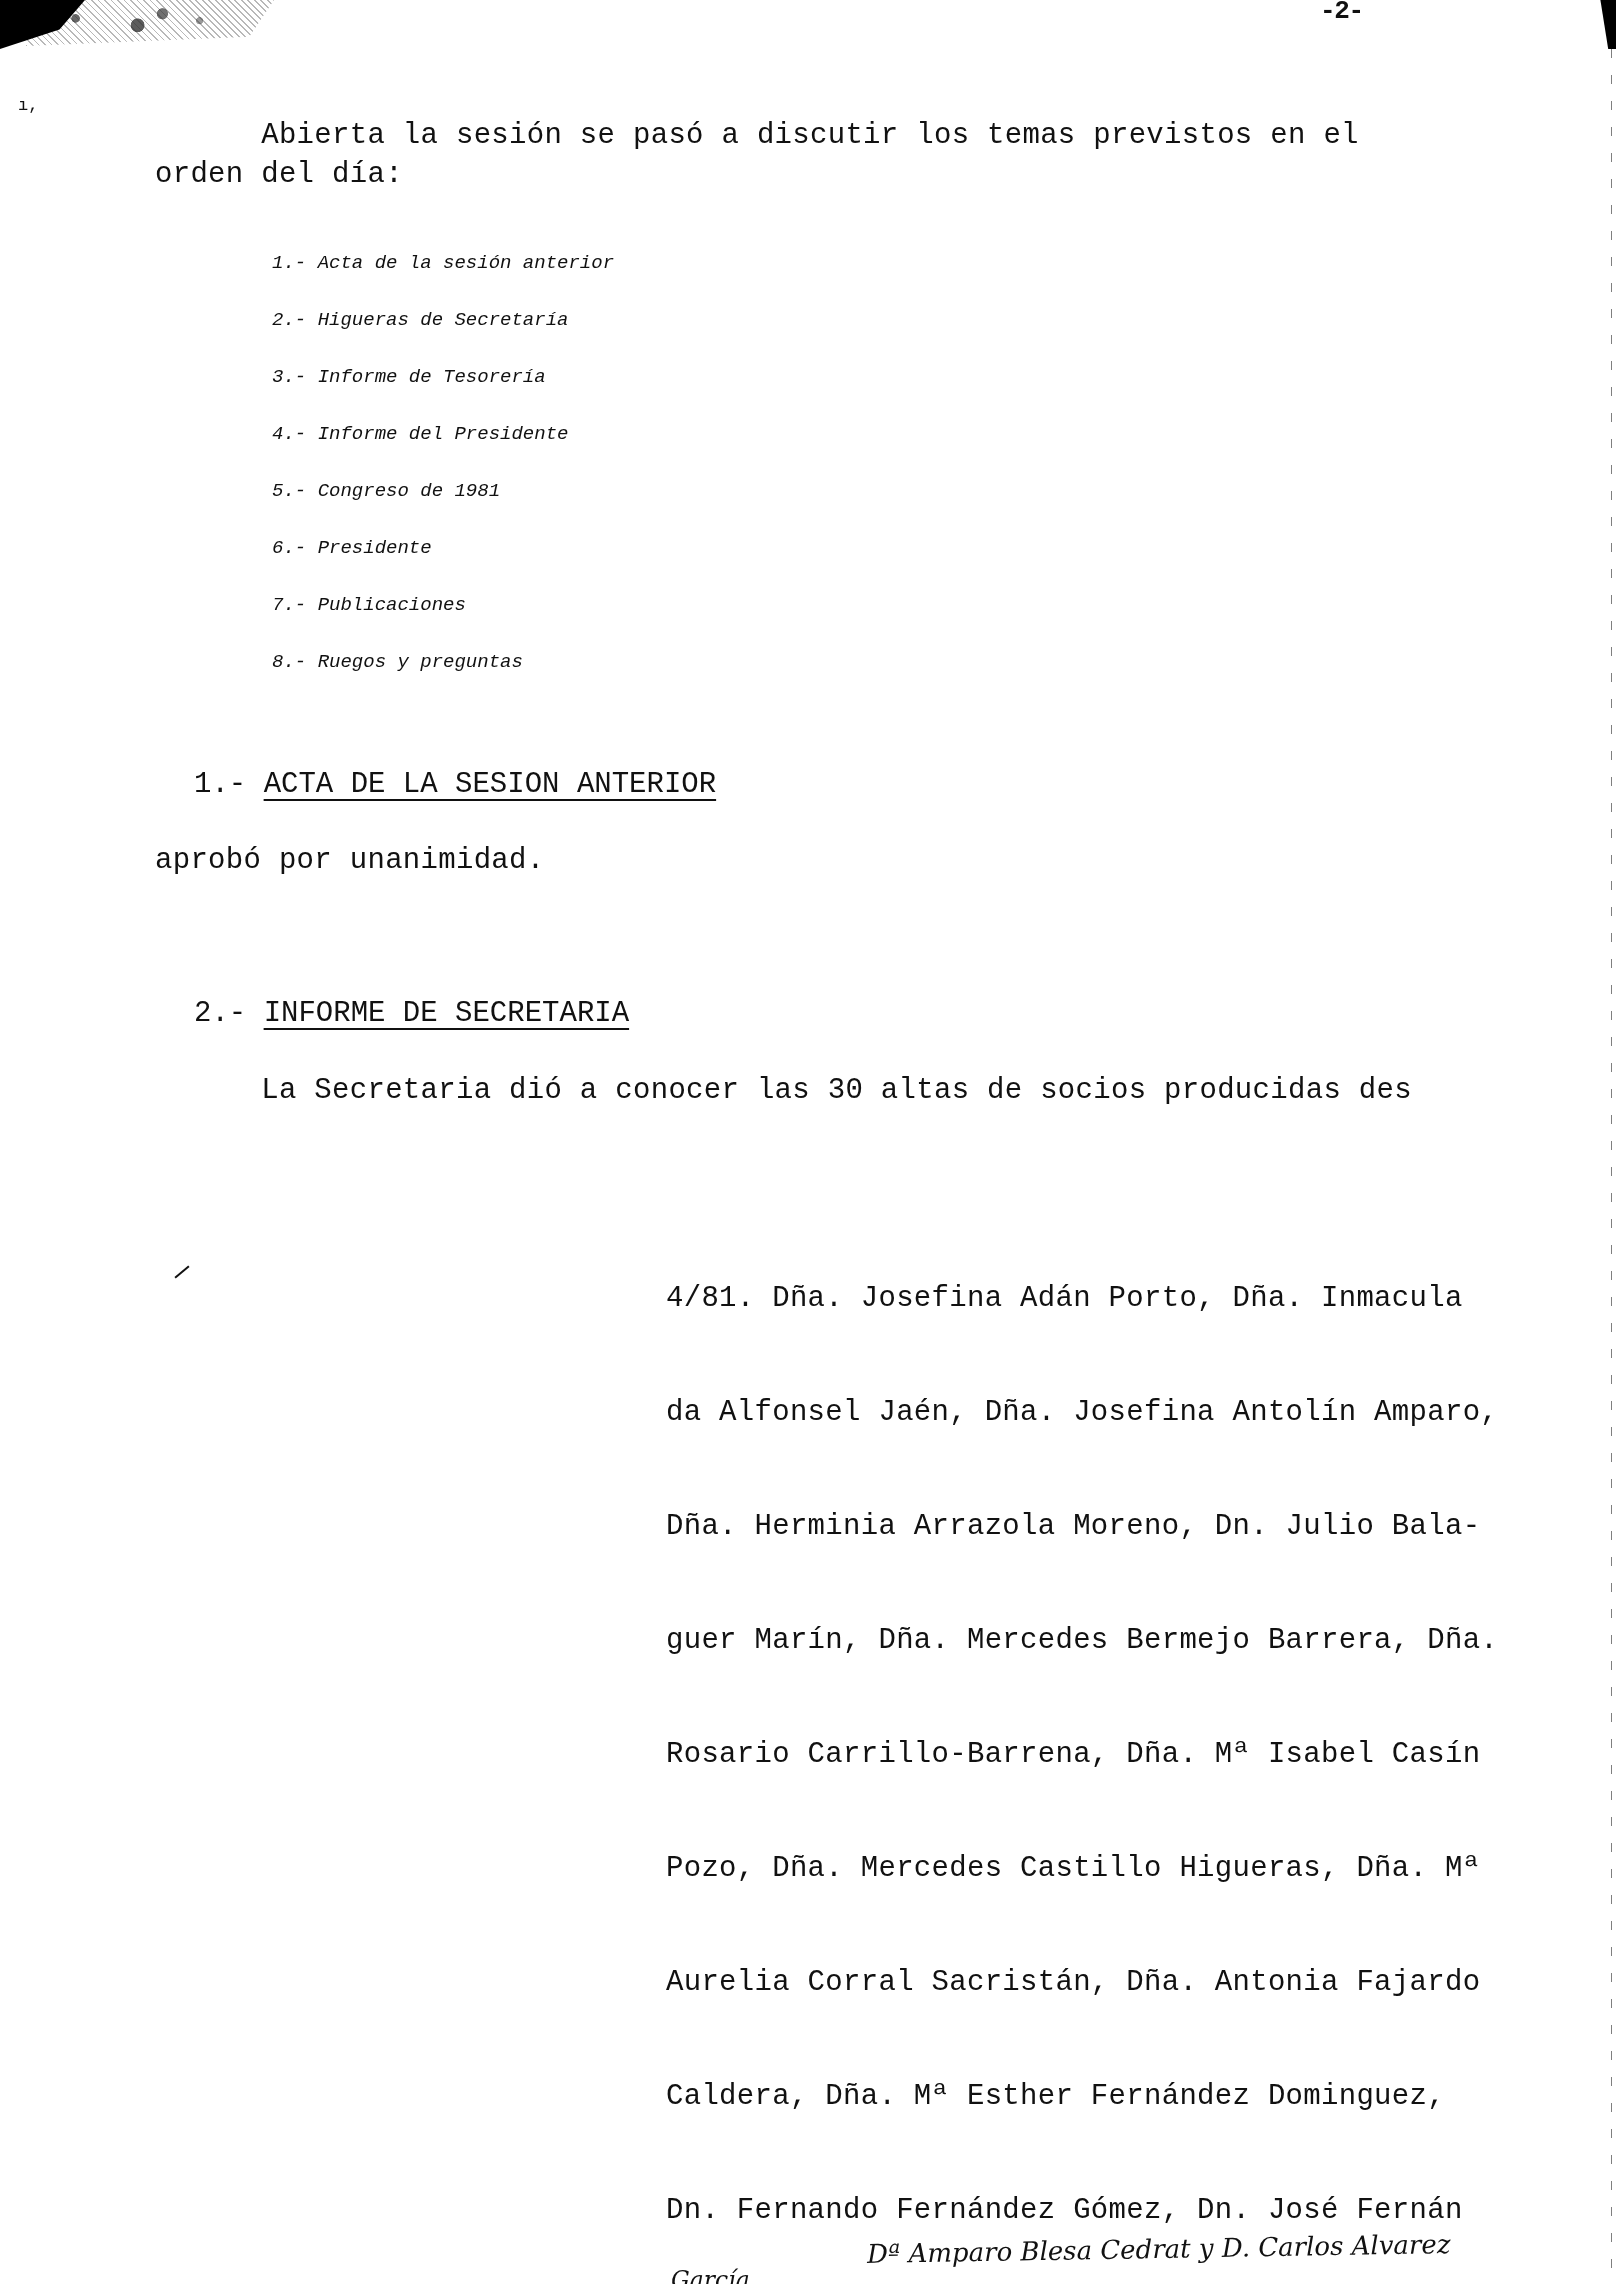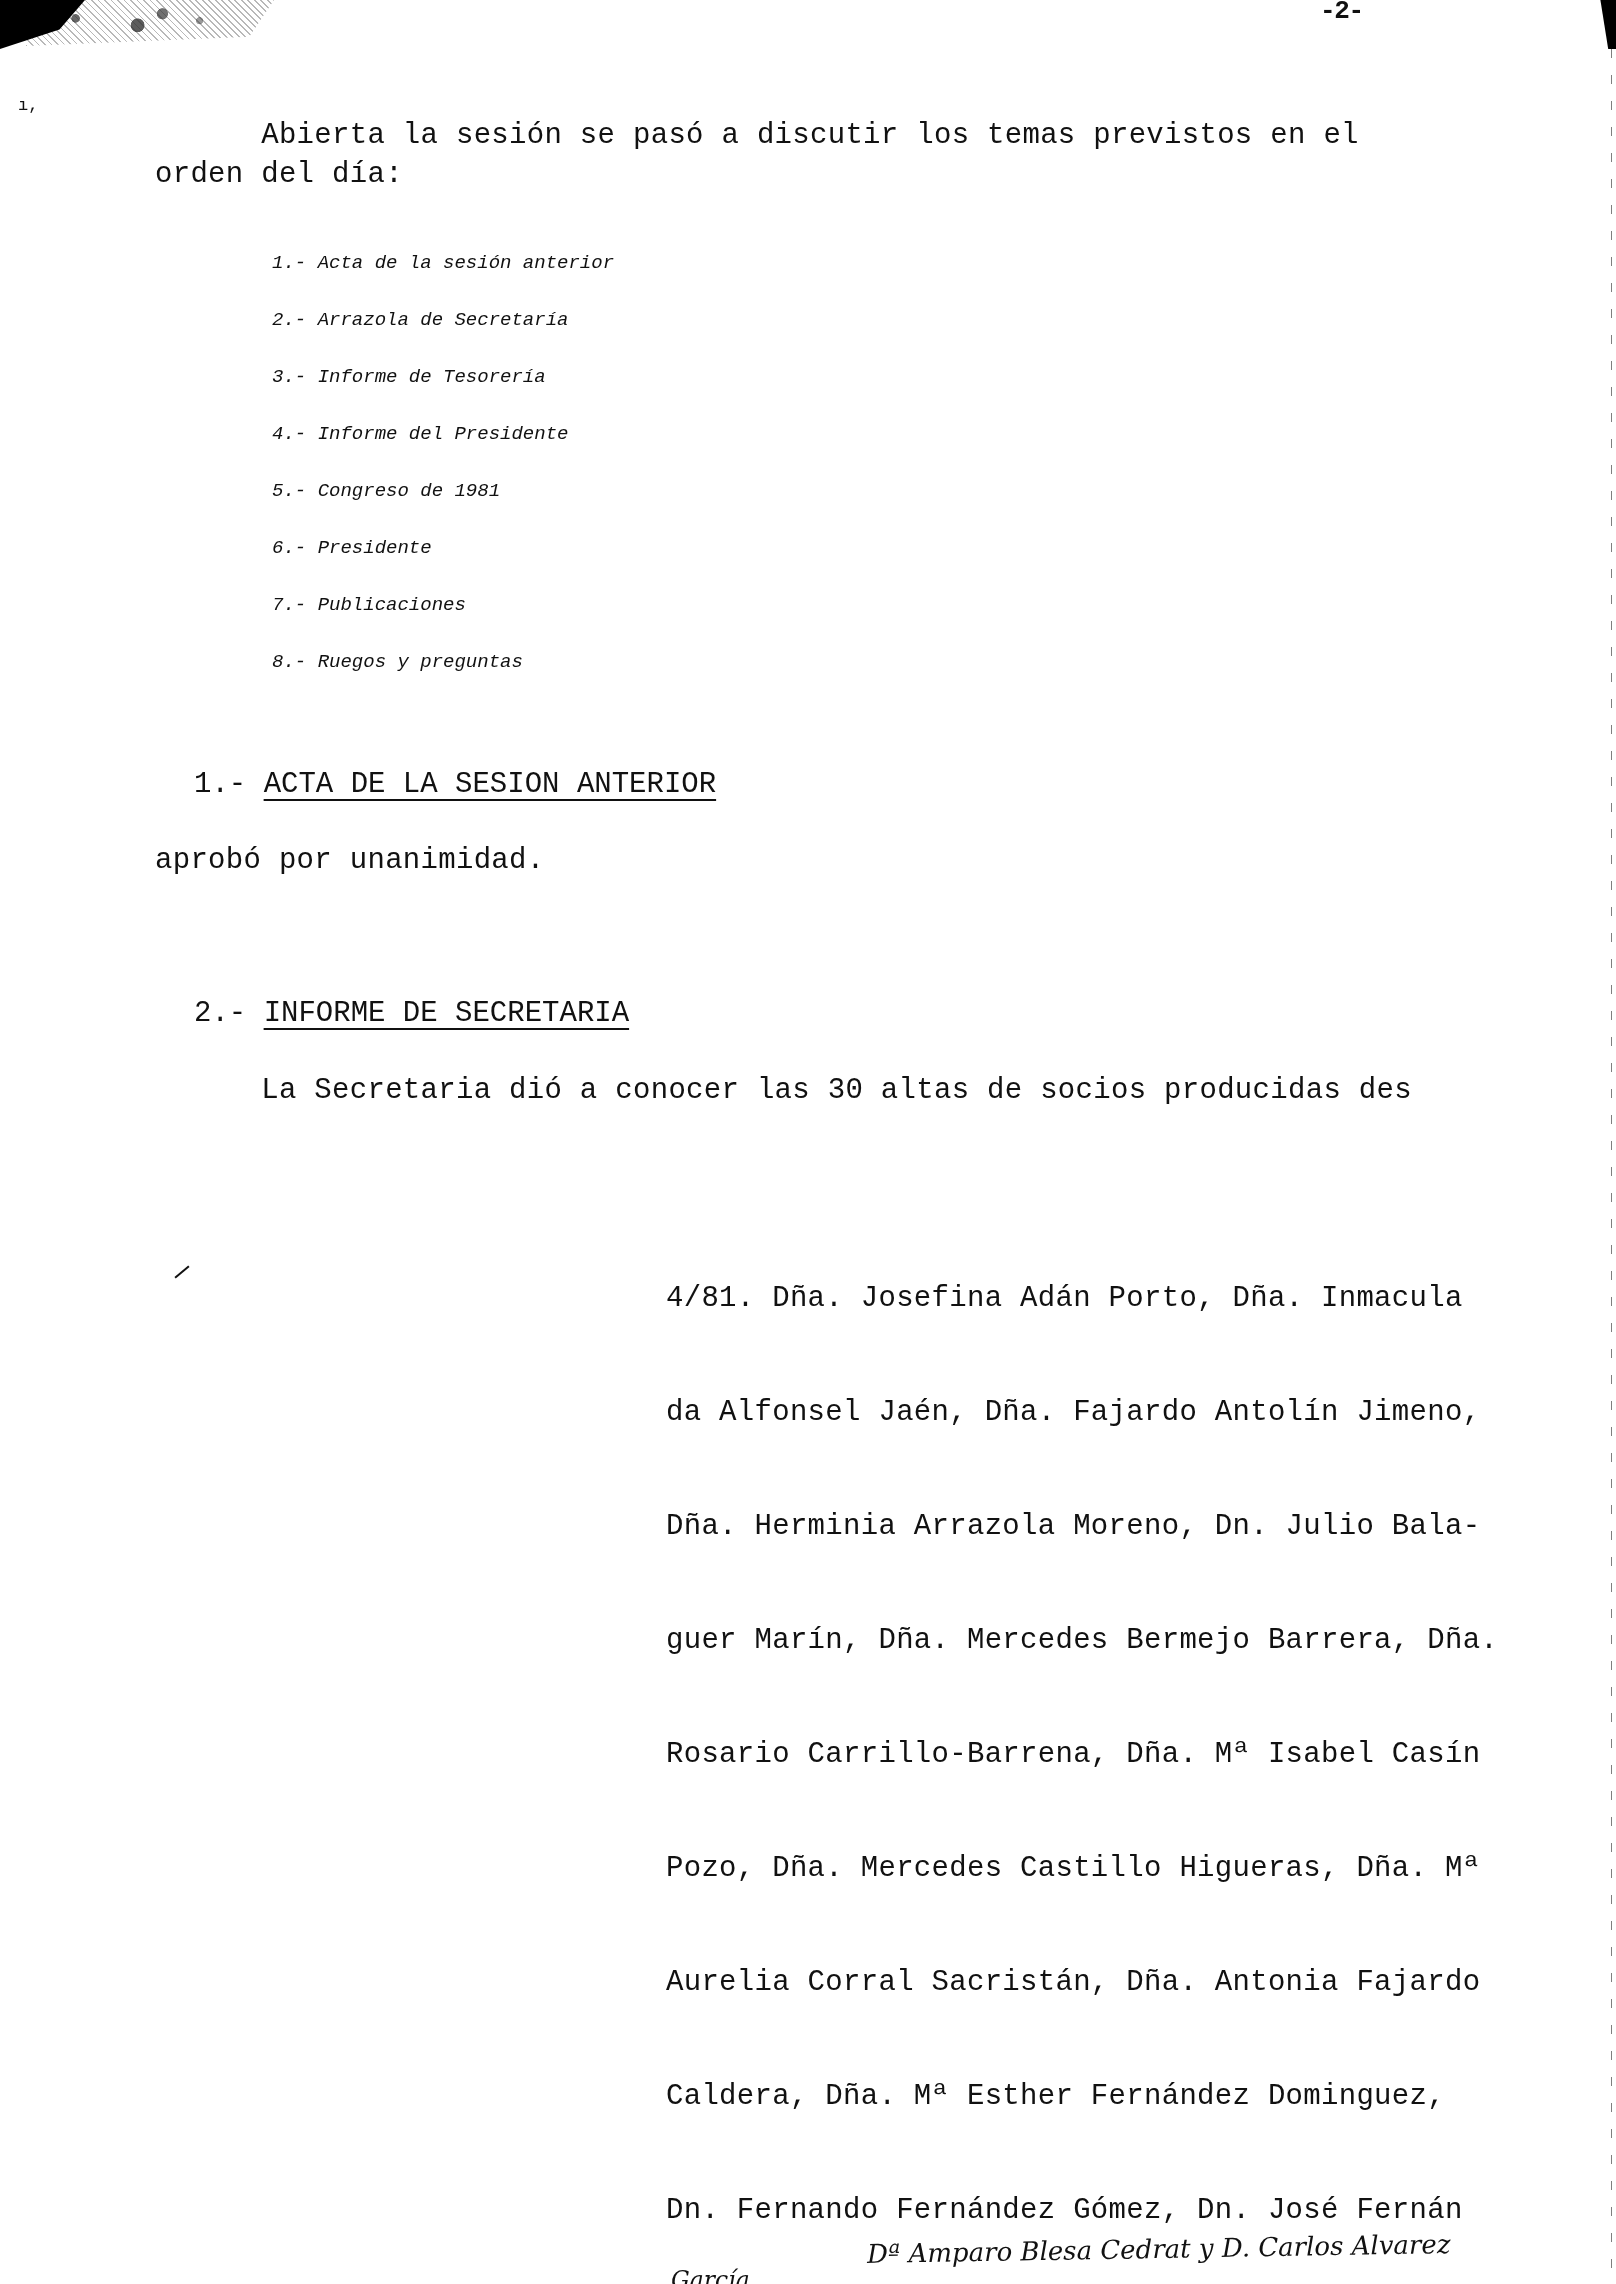--- a/index.html
+++ b/index.html
@@ -68,40 +68,40 @@
 <div class="scan-corner-right"></div>
 <div class="scan-edge-right"></div>
 <div class="stray-mark">ı,</div>
 
 <div class="page-number">-2-</div>
 
 <div class="text intro"><div>      Abierta la sesión se pasó a discutir los temas previstos en el</div><div>orden del día:</div></div>
 
 <div class="agenda">
   <div class="agenda-item"><span>1.-</span> <span>Acta de la sesión anterior</span></div>
-  <div class="agenda-item"><span>2.-</span> <span>Arrazola de Secretaría</span></div>
+  <div class="agenda-item"><span>2.-</span> <span>Higueras de Secretaría</span></div>
   <div class="agenda-item"><span>3.-</span> <span>Informe de Tesorería</span></div>
   <div class="agenda-item"><span>4.-</span> <span>Informe del Presidente</span></div>
   <div class="agenda-item"><span>5.-</span> <span>Congreso de 1981</span></div>
   <div class="agenda-item"><span>6.-</span> <span>Presidente</span></div>
   <div class="agenda-item"><span>7.-</span> <span>Publicaciones</span></div>
   <div class="agenda-item"><span>8.-</span> <span>Ruegos y preguntas</span></div>
 </div>
 
 <div class="section-heading s1"><span class="num">1.- </span><span class="title">ACTA DE LA SESION ANTERIOR</span></div>
 <div class="text p1"><div>aprobó por unanimidad.</div></div>
 
 <div class="section-heading s2"><span class="num">2.- </span><span class="title">INFORME DE SECRETARIA</span></div>
 <div class="text p2"><div>      La Secretaria dió a conocer las 30 altas de socios producidas des</div></div>
 
 <div class="margin-tick"></div>
 
 <div class="text members">
   <div>4/81. Dña. Josefina Adán Porto, Dña. Inmacula</div>
-  <div>da Alfonsel Jaén, Dña. Fajardo Antolín Jimeno,</div>
+  <div>da Alfonsel Jaén, Dña. Josefina Antolín Amparo,</div>
   <div>Dña. Herminia Arrazola Moreno, Dn. Julio Bala-</div>
   <div>guer Marín, Dña. Mercedes Bermejo Barrera, Dña.</div>
   <div>Rosario Carrillo-Barrena, Dña. Mª Isabel Casín</div>
   <div>Pozo, Dña. Mercedes Castillo Higueras, Dña. Mª</div>
   <div>Aurelia Corral Sacristán, Dña. Antonia Fajardo</div>
   <div>Caldera, Dña. Mª Esther Fernández Dominguez,</div>
   <div>Dn. Fernando Fernández Gómez, Dn. José Fernán</div>
   
   
   

